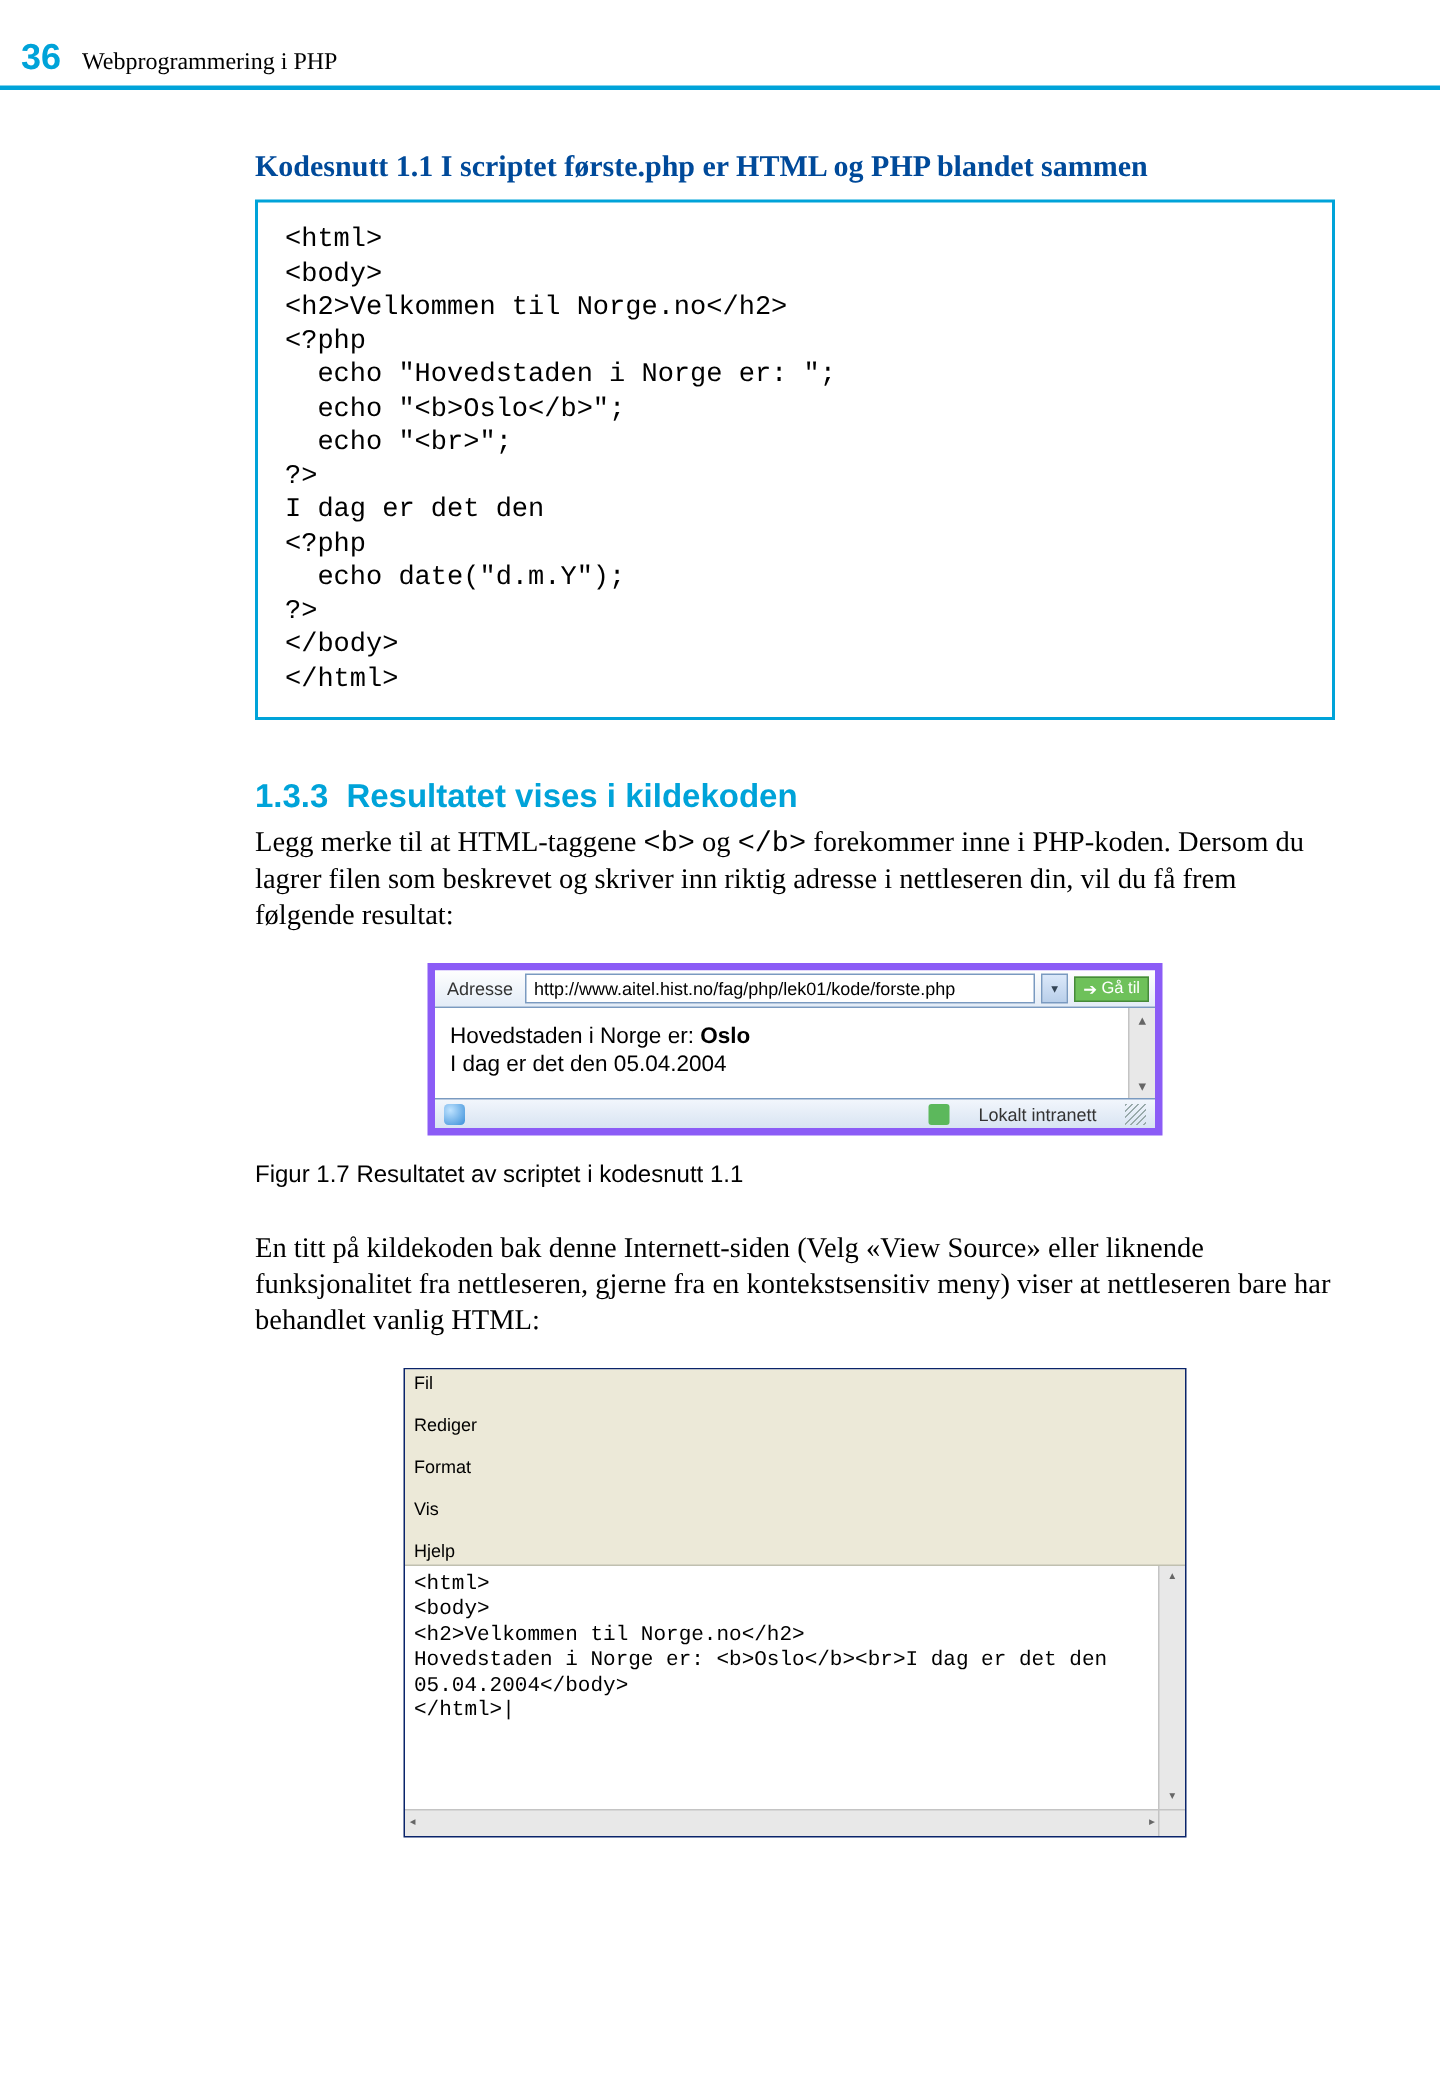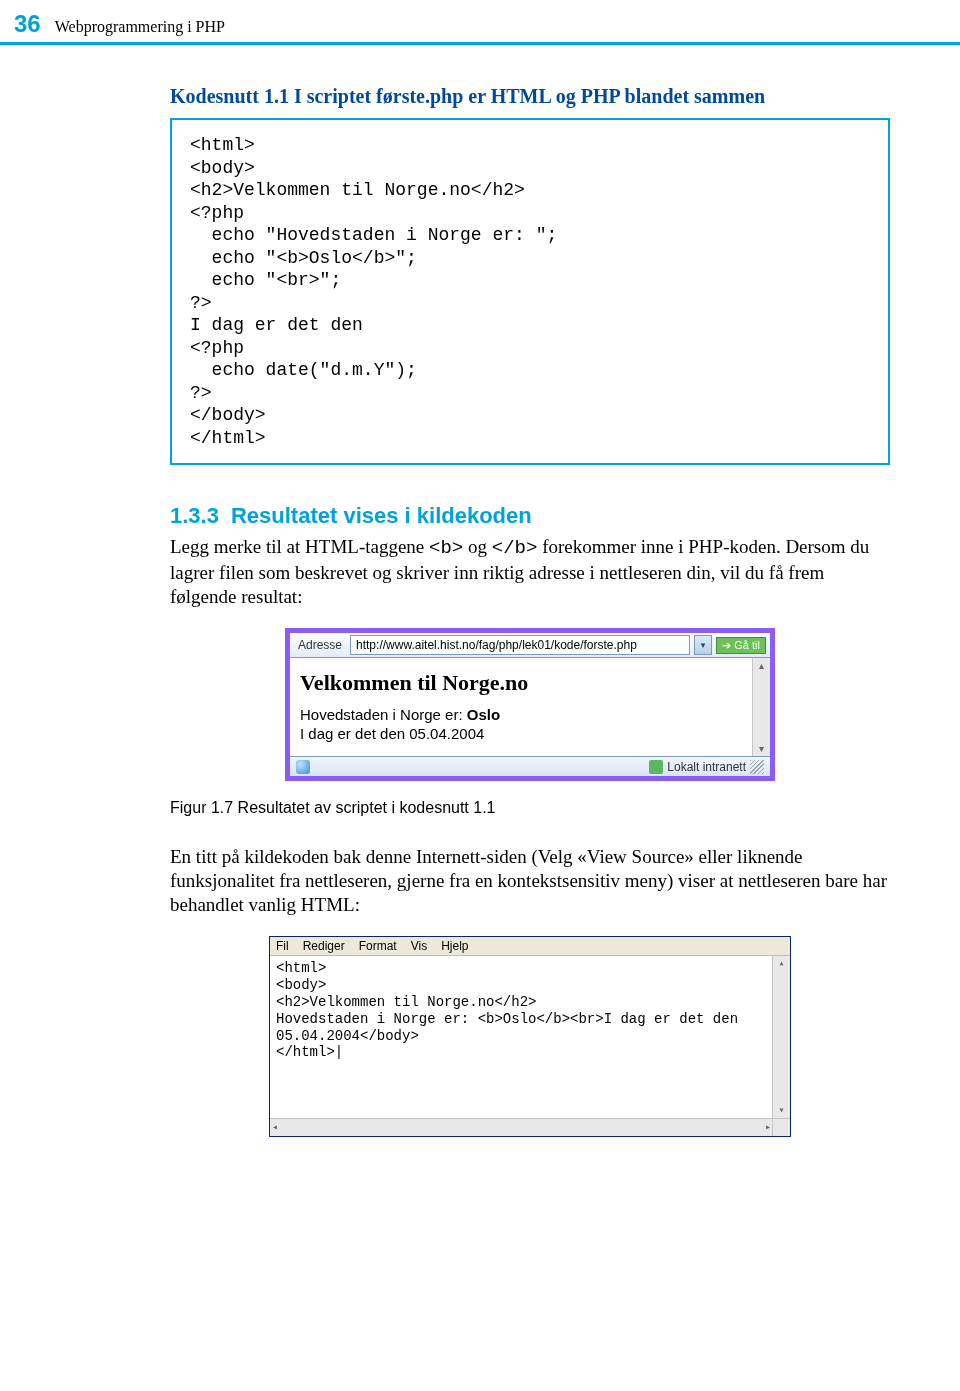--- a/index.html
+++ b/index.html
@@ -5,21 +5,21 @@
   body {
     margin: 0;
     font-family: "Times New Roman", Times, serif;
     background: #fff;
     color: #000;
     width: 960px;
   }
   .page-header {
     display: flex;
     align-items: baseline;
-    padding: 10px 0 4px 14px;
+    padding: 25px 0 4px 14px;
     border-bottom: 3px solid #00a3d9;
   }
   .page-number {
     color: #00a3d9;
     font-size: 24px;
     font-weight: bold;
     margin-right: 14px;
     font-family: Arial, Helvetica, sans-serif;
   }
   .content {
@@ -130,21 +130,21 @@
     background:linear-gradient(#f2f6fc,#d8e4f2);
     border-top:1px solid #7a9ac0;
     display:flex;align-items:center;justify-content:space-between;
     padding:2px 6px;font-size:12px;color:#333;
   }
   .status-icon {
     width:14px;height:14px;border-radius:3px;
     background:radial-gradient(circle at 30% 30%,#bfe3ff,#3a8fd9);
     display:inline-block;margin-right:4px;vertical-align:middle;
   }
-  .status-right { display:flex; align-items:center; gap:4px; }
+  .status-right { display:flex; align-items:center; gap:19px; }
   .intranet-icon { width:14px;height:14px;background:#5cb85c;border-radius:2px;display:inline-block; }
   .grip { width:14px;height:14px;
     background:repeating-linear-gradient(135deg,#9aa 0,#9aa 1px,transparent 1px,transparent 3px);
   }
   
   .notepad {
     width: 520px;
     border:1px solid #0a246a;
     font-family:Tahoma,Arial,sans-serif;
     font-size:13px;
@@ -167,20 +167,21 @@
     display:flex;align-items:center;justify-content:center;
     line-height:1;
   }
   .np-btn.close { background:linear-gradient(#f0826a,#d9432a); border-color:#a62d18; }
   .np-menu {
     background:#ece9d8;
     padding:2px 6px;
     border-bottom:1px solid #c0c0b0;
     display:flex; gap:14px;
     font-size:12px;
+    flex-direction:column;
   }
   .np-body {
     background:#fff;
     font-family:"Courier New",Courier,monospace;
     font-size:14px;
     padding:4px 6px 8px;
     white-space:pre-wrap;
     line-height:1.2;
     position:relative;
     min-height:100px;
@@ -242,21 +243,20 @@
       <div class="addr-bar">
         <span class="addr-label">Adresse</span>
         <span class="addr-input">http://www.aitel.hist.no/fag/php/lek01/kode/forste.php</span>
         <span class="addr-drop">▾</span>
         <span class="go-btn">
           <span>➔</span>
           <span>Gå til</span>
         </span>
       </div>
       <div class="browser-body">
-        <h2>Velkommen til Norge.no</h2>
         <p>
           <span>Hovedstaden i Norge er: </span><b>Oslo</b>
         </p>
         <p>I dag er det den 05.04.2004</p>
         <div class="browser-scroll">
           <span>▴</span>
           <span>▾</span>
         </div>
       </div>
       <div class="statusbar">

